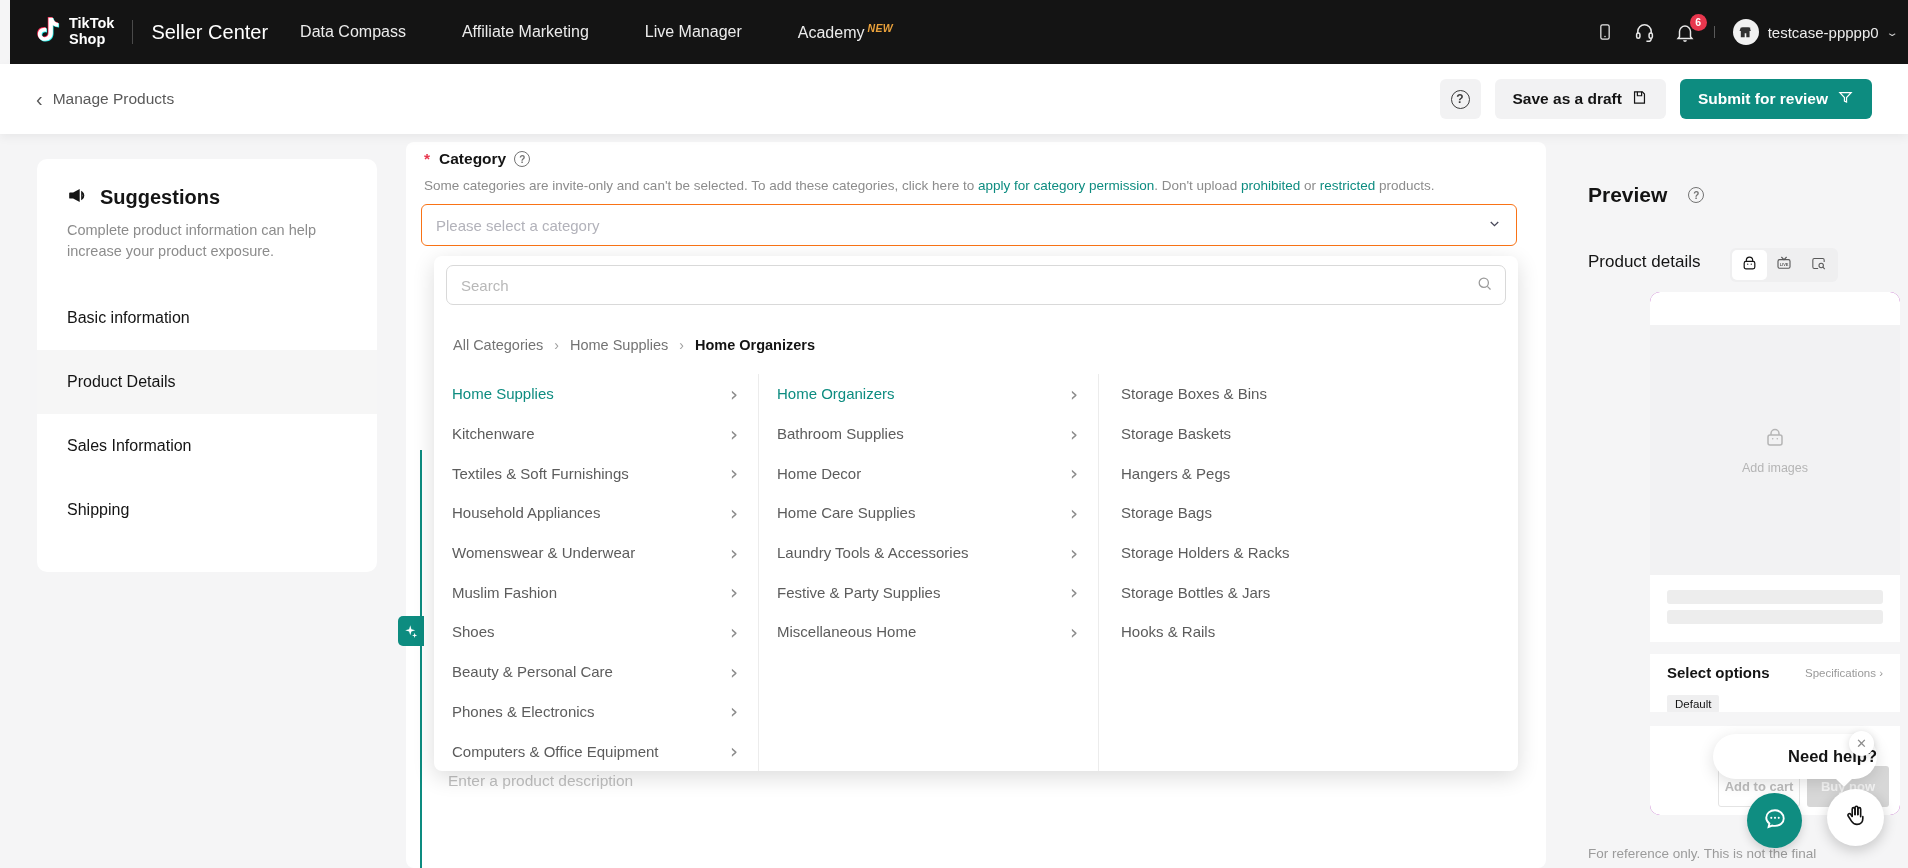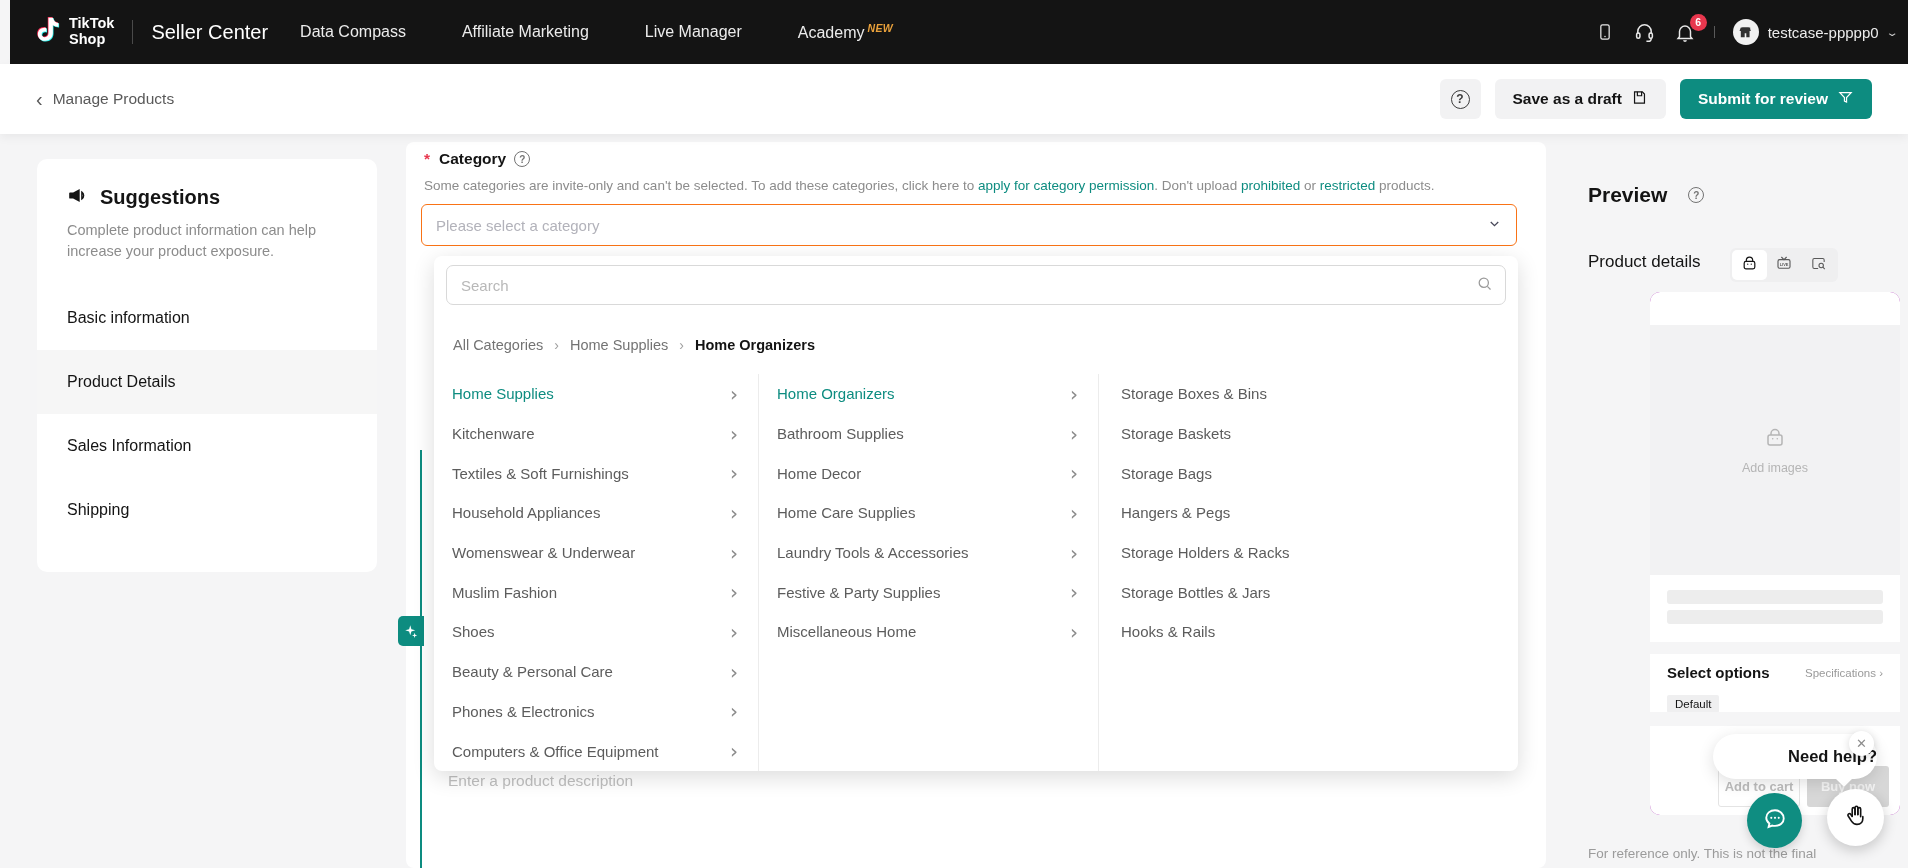--- a/index.html
+++ b/index.html
@@ -388,24 +388,24 @@
       </div>
 
       <div class="dd-col dd-col3">
         <div class="cat-row">
           <span class="lbl">Storage Boxes &amp; Bins</span>
         </div>
         <div class="cat-row">
           <span class="lbl">Storage Baskets</span>
         </div>
         <div class="cat-row">
+          <span class="lbl">Hangers &amp; Pegs</span>
+        </div>
+        <div class="cat-row">
           <span class="lbl">Storage Bags</span>
-        </div>
-        <div class="cat-row">
-          <span class="lbl">Hangers &amp; Pegs</span>
         </div>
         <div class="cat-row">
           <span class="lbl">Storage Holders &amp; Racks</span>
         </div>
         <div class="cat-row">
           <span class="lbl">Storage Bottles &amp; Jars</span>
         </div>
         <div class="cat-row">
           <span class="lbl">Hooks &amp; Rails</span>
         </div>

